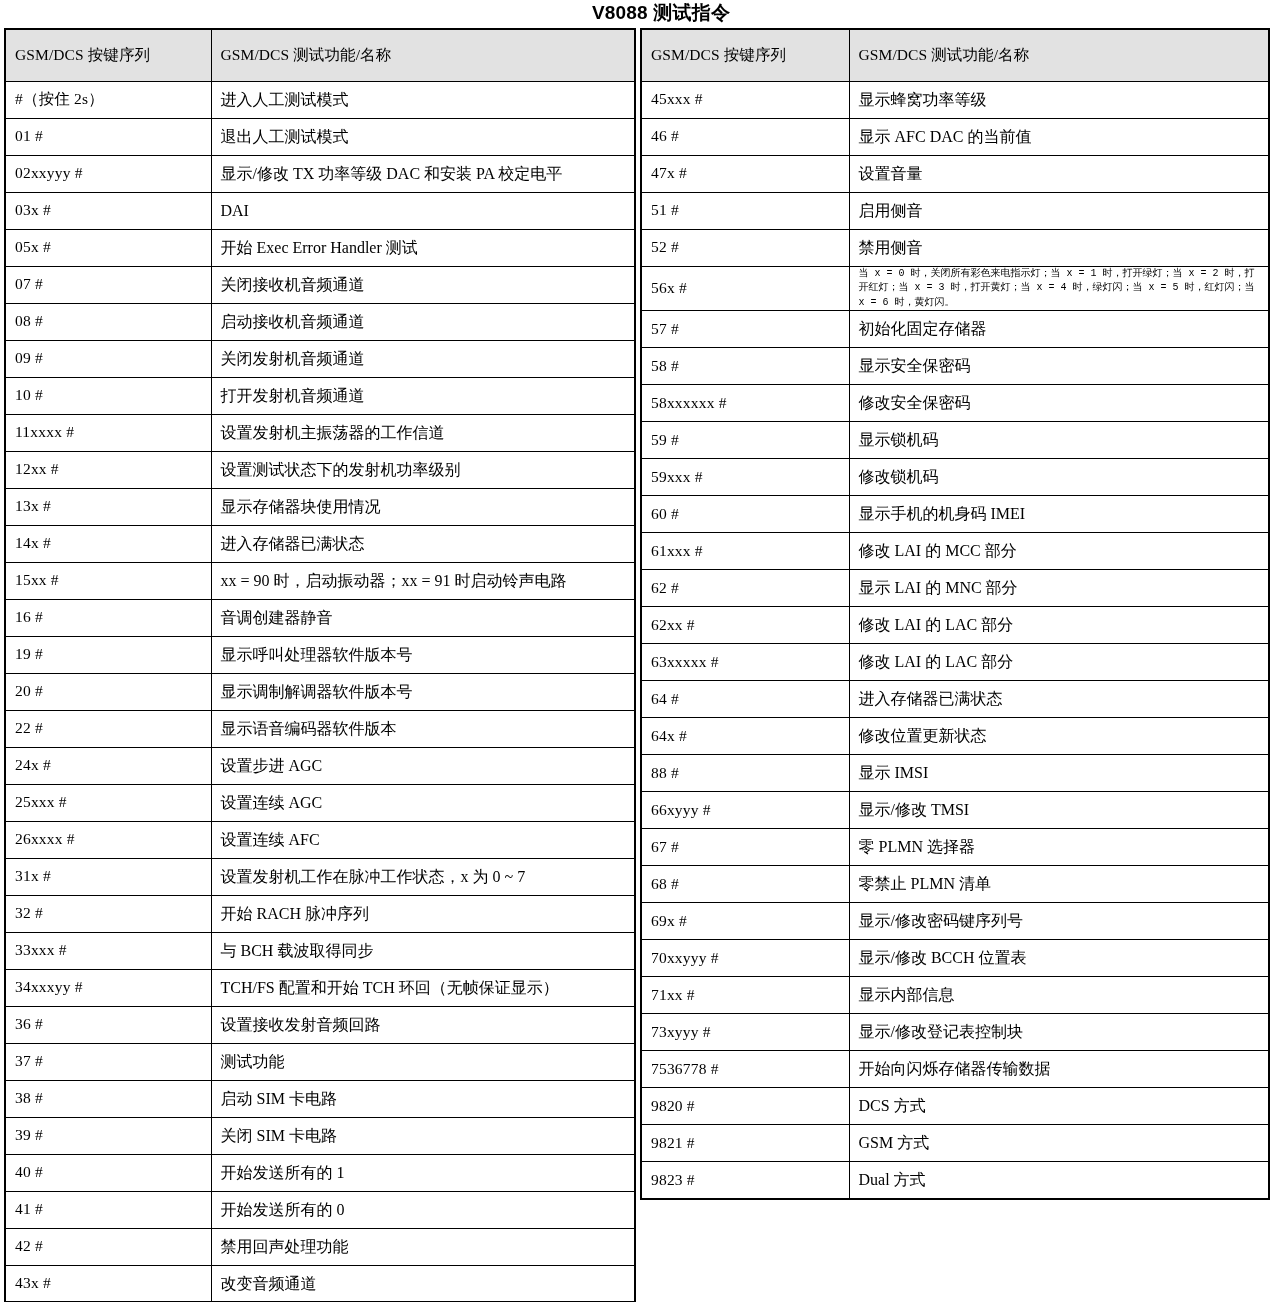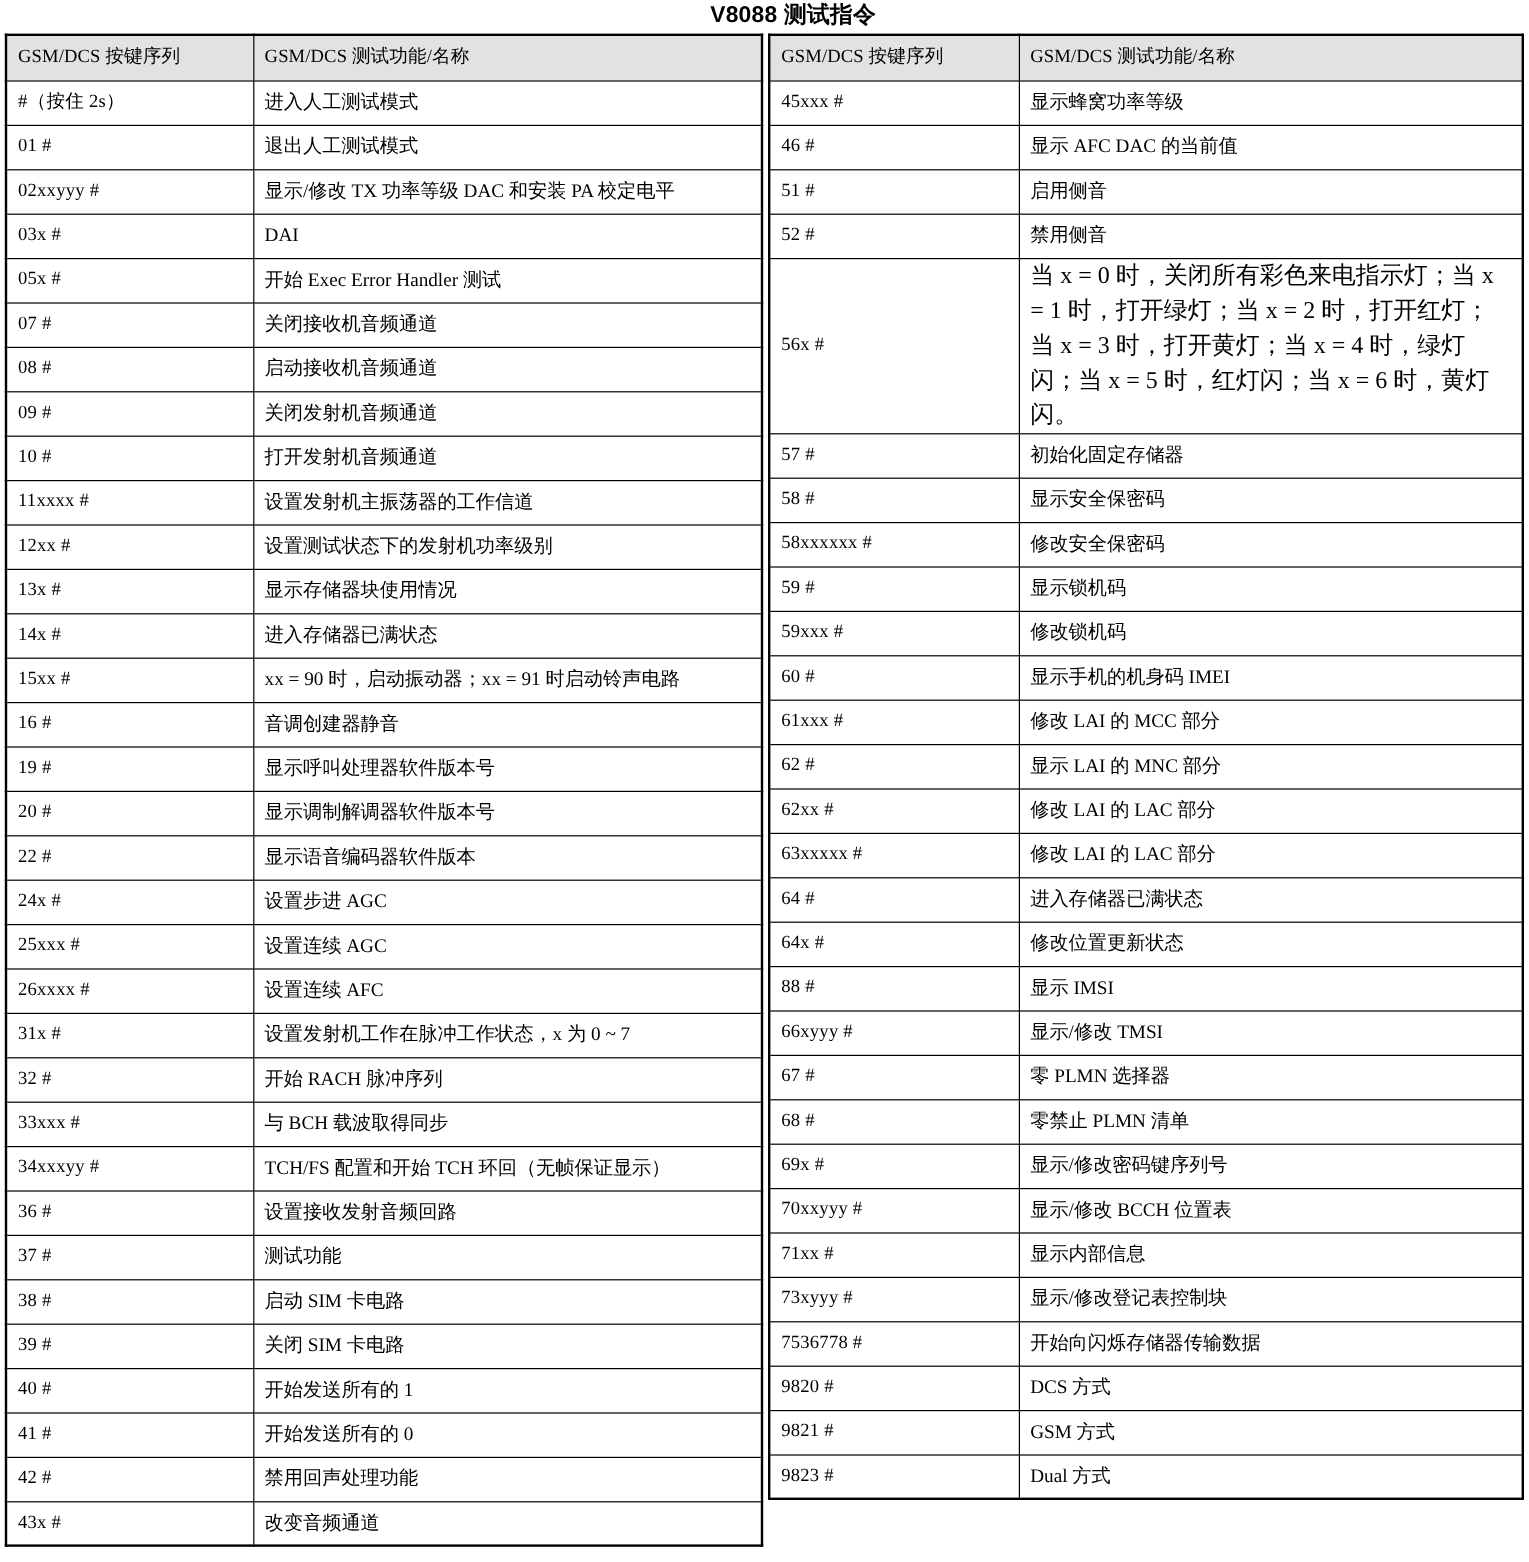--- a/index.html
+++ b/index.html
@@ -55,21 +55,21 @@
     vertical-align: middle;
     text-align: left;
     font-weight: normal;
     height: 37px;
     box-sizing: border-box;
     line-height: 1.45;
     overflow: hidden;
   }
   table.cmd thead th {
     background: #e2e2e2;
-    height: 38px;
+    height: 52px;
     font-size: 15.5px;
     letter-spacing: 0.1px;
   }
   
   table.cmd {
     border: 2px solid #000000;
   }
   .col-key   { width: 206px; }
   .col-desc  { width: 424px; }
   .col-key-r { width: 208px; }
@@ -86,23 +86,24 @@
     height: 148px;
     vertical-align: middle;
     margin-top: 32px;
   }
   td.multiline {
     height: 148px;
     line-height: 1.72;
     vertical-align: middle;
     padding-top: 4px;
     padding-bottom: 4px;
-    font-size: 20px;
+    font-size: 10px;
     text-align: justify;
     text-justify: inter-ideograph;
+    font-family: Liberation Mono, monospace;
   }
 </style>
 </head>
 <body>
 
 <div class="page">
 
   <div class="doc-title">V8088 测试指令</div>
 
   <div class="table-wrap">
@@ -270,20 +271,24 @@
       <tbody id="right-body">
           <tr>
             <td class="key">45xxx #</td>
             <td class="desc">显示蜂窝功率等级</td>
           </tr>
           <tr>
             <td class="key">46 #</td>
             <td class="desc">显示 AFC DAC 的当前值</td>
           </tr>
           <tr>
+            <td class="key">47x #</td>
+            <td class="desc">设置音量</td>
+          </tr>
+          <tr>
             <td class="key">51 #</td>
             <td class="desc">启用侧音</td>
           </tr>
           <tr>
             <td class="key">52 #</td>
             <td class="desc">禁用侧音</td>
           </tr>
           <tr>
             <td class="key tall">56x #</td>
             <td class="desc multiline">当 x = 0 时，关闭所有彩色来电指示灯；当 x = 1 时，打开绿灯；当 x = 2 时，打开红灯；当 x = 3 时，打开黄灯；当 x = 4 时，绿灯闪；当 x = 5 时，红灯闪；当 x = 6 时，黄灯闪。</td>

